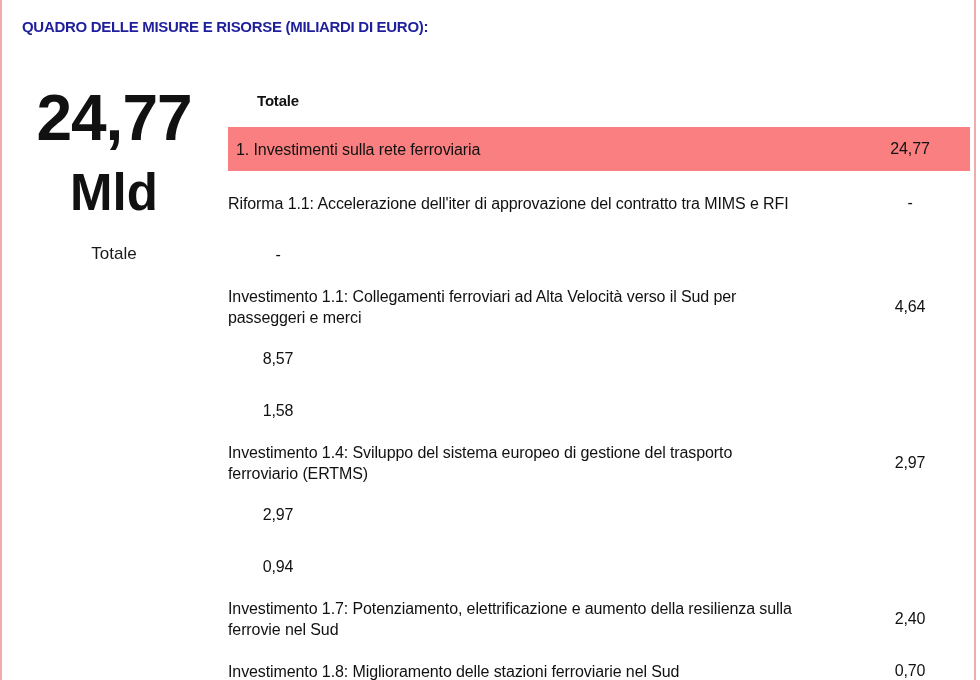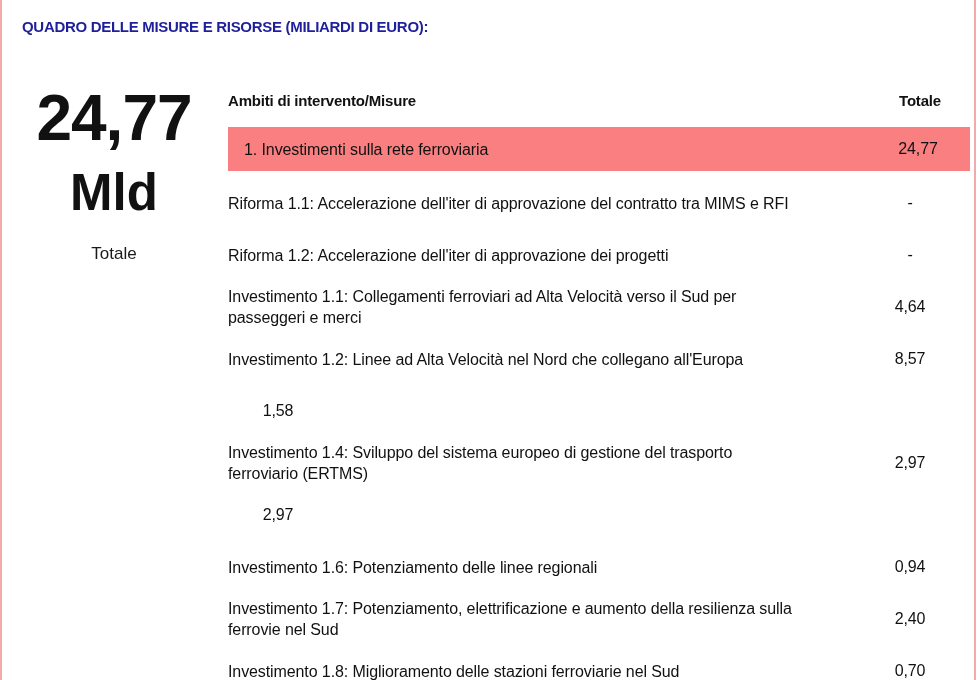--- a/index.html
+++ b/index.html
@@ -109,21 +109,21 @@
   }
   .row-label {
     flex: 1 1 auto;
     max-width: 632px;
     font-size: 16px;
     line-height: 21px;
     letter-spacing: -0.1px;
     white-space: pre-line;
   }
   .row.highlight .row-label {
-    padding-left: 16px;
+    padding-left: 8px;
     max-width: 624px;
   }
   .row-value {
     flex: 0 0 100px;
     width: 100px;
     text-align: center;
     font-size: 16px;
     letter-spacing: -0.1px;
   }
 </style>
@@ -139,58 +139,54 @@
   <div class="content">
 
     <div class="left-panel">
       <div class="big-value">24,77</div>
       <div class="big-unit">Mld</div>
       <div class="left-caption">Totale</div>
     </div>
 
     <div class="table-area">
       <div class="table-header">
-        <div class="col-measures">Ambiti di intervento/Misure</div>
         <div class="col-total">Totale</div>
       </div>
       <div>
           <div class="row highlight">
             <div class="row-label">1. Investimenti sulla rete ferroviaria</div>
             <div class="row-value">24,77</div>
           </div>
           <div class="row">
             <div class="row-label">Riforma 1.1: Accelerazione dell'iter di approvazione del contratto tra MIMS e RFI</div>
             <div class="row-value">-</div>
           </div>
           <div class="row">
-            <div class="row-label">Riforma 1.2: Accelerazione dell'iter di approvazione dei progetti</div>
             <div class="row-value">-</div>
           </div>
           <div class="row">
             <div class="row-label">Investimento 1.1: Collegamenti ferroviari ad Alta Velocità verso il Sud per
 passeggeri e merci</div>
             <div class="row-value">4,64</div>
           </div>
           <div class="row">
-            <div class="row-label">Investimento 1.2: Linee ad Alta Velocità nel Nord che collegano all'Europa</div>
             <div class="row-value">8,57</div>
           </div>
           <div class="row">
             <div class="row-value">1,58</div>
           </div>
           <div class="row">
             <div class="row-label">Investimento 1.4: Sviluppo del sistema europeo di gestione del trasporto
 ferroviario (ERTMS)</div>
             <div class="row-value">2,97</div>
           </div>
           <div class="row">
             <div class="row-value">2,97</div>
           </div>
           <div class="row">
-            <div class="row-label">Investimento 1.6: Potenziamento delle linee regionali</div>
             <div class="row-value">0,94</div>
           </div>
           <div class="row">
             <div class="row-label">Investimento 1.7: Potenziamento, elettrificazione e aumento della resilienza sulla
 ferrovie nel Sud</div>
             <div class="row-value">2,40</div>
           </div>
           <div class="row">
             <div class="row-label">Investimento 1.8: Miglioramento delle stazioni ferroviarie nel Sud</div>
             <div class="row-value">0,70</div>

